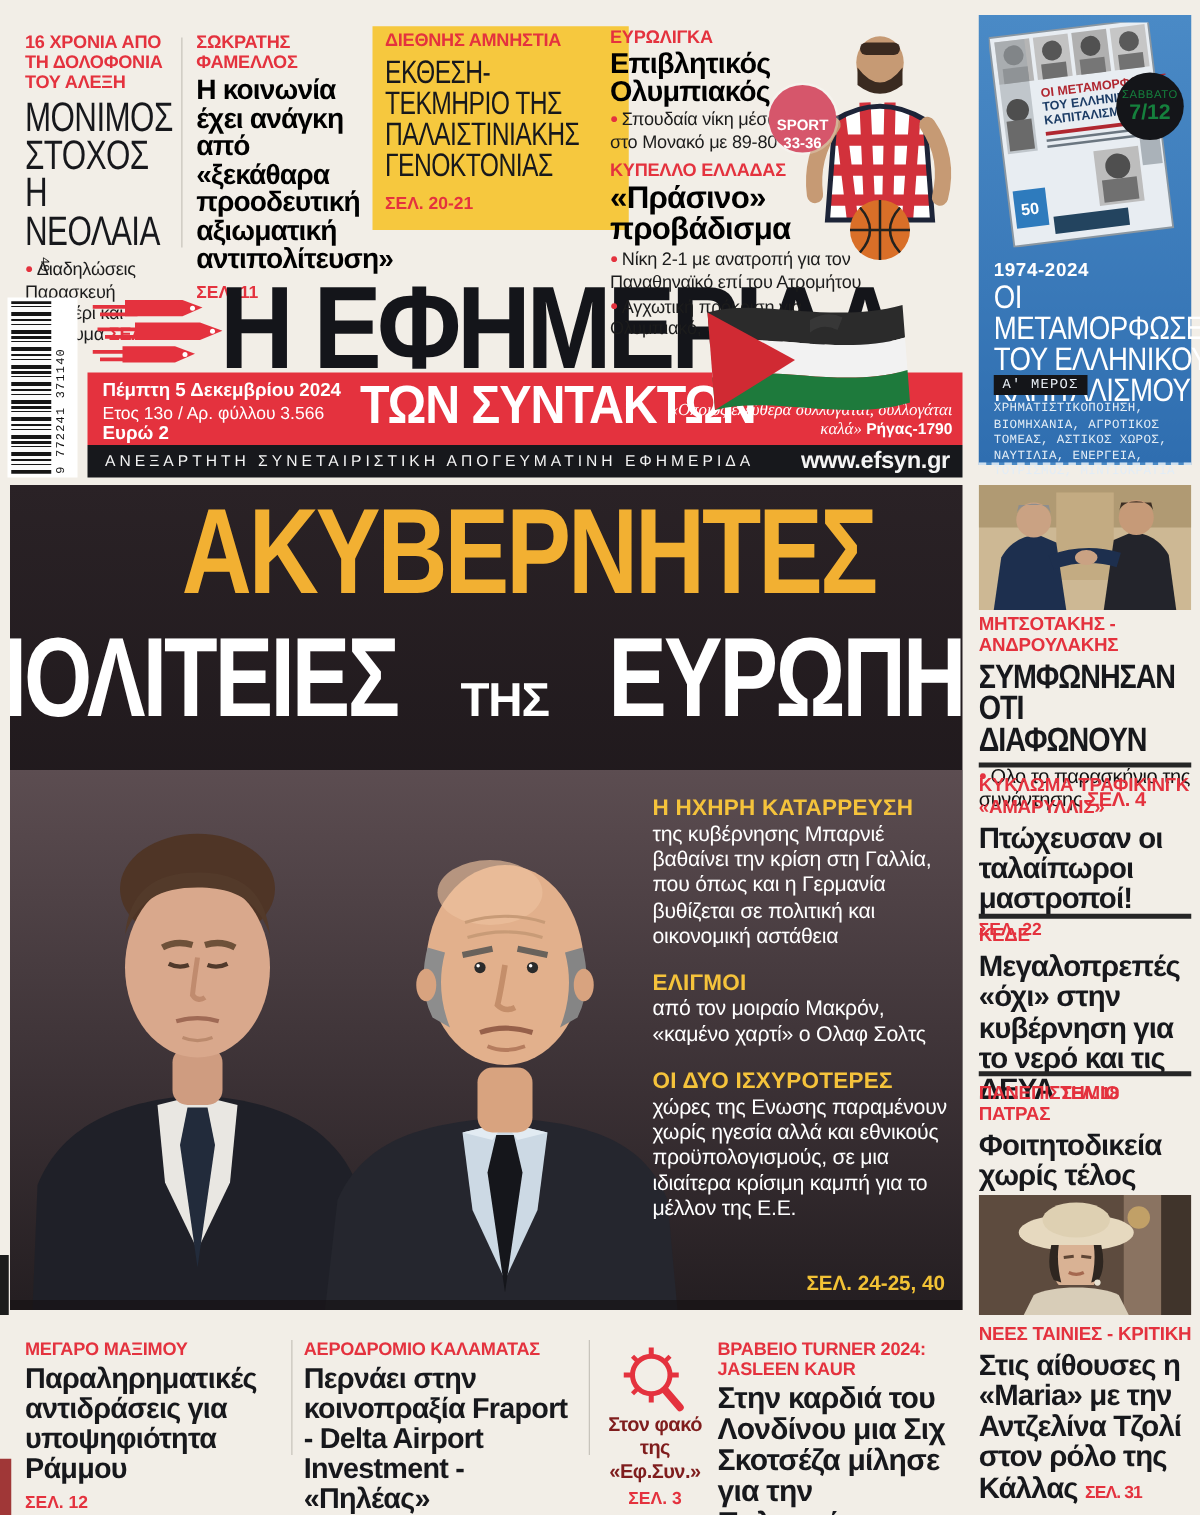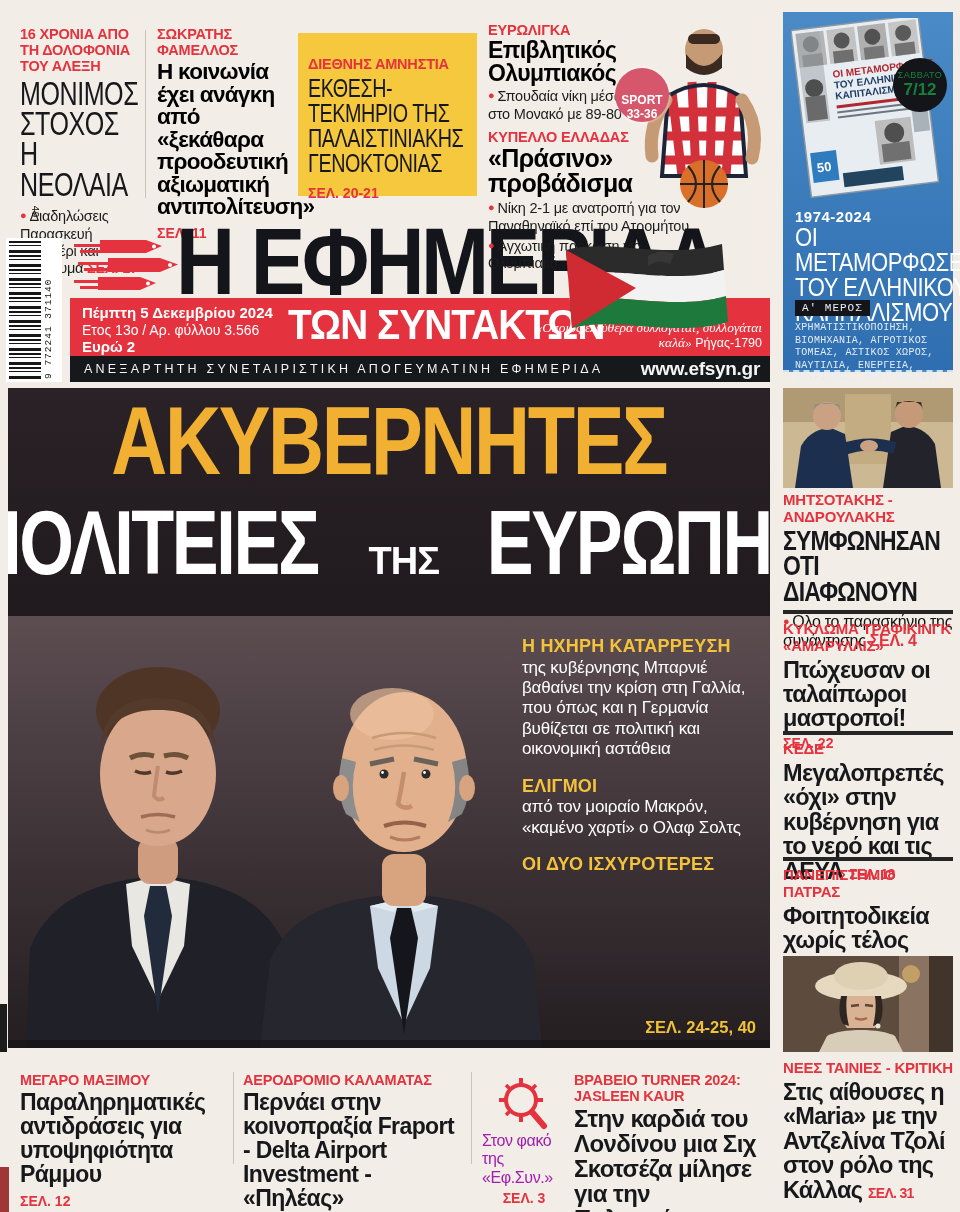--- a/index.html
+++ b/index.html
@@ -14,21 +14,21 @@
   .cxc{display:inline-block;transform:scaleX(.8);transform-origin:50% 50%}
   .kicker{color:var(--red);font-weight:bold;font-size:14.5px;line-height:1.12;letter-spacing:-.2px}
   .selref{color:var(--red);font-weight:bold;white-space:nowrap}
   .dot{color:var(--red);font-size:11px;vertical-align:2px;margin-right:3px}
   .hl{color:var(--ink);font-weight:normal;letter-spacing:-.6px;line-height:1.05}
   .note{font-size:14.5px;color:#1c1c1c;line-height:1.2;letter-spacing:-.2px}
   
   .ts1{left:20px;top:26px;width:122px}
   .vdiv{width:1px;background:#c8c4bc}
   .ts2{left:157px;top:26px;width:134px}
-  .ybox{left:298px;top:33px;width:179px;height:163px;background:var(--yellow);padding:23px 10px}
+  .ybox{left:298px;top:21px;width:205px;height:163px;background:var(--yellow);padding:4px 10px}
   .ts4{left:488px;top:22px;width:218px}
   .ts1 h2{font-size:33px;line-height:.92;margin:4px 0 8px}
   .ts2 h2{font-size:22.5px;line-height:1.0;margin:3px 0 6px;letter-spacing:-.7px}
   .ybox h2{font-size:26px;line-height:.98;margin:4px 0 8px}
   .ts4 h2{font-size:23px;line-height:1.0;margin:1px 0 3px;letter-spacing:-.6px}
   .ts4 .hl2{font-size:25px;margin:1px 0 4px}
   .sportbadge{left:615px;top:68px;width:54px;height:54px;border-radius:50%;background:var(--pink);
     color:#fff;font-weight:bold;font-size:12px;line-height:1.15;display:flex;flex-direction:column;
     align-items:center;justify-content:flex-end;z-index:5;box-shadow:0 0 0 2px rgba(255,255,255,.25)}
   
@@ -47,53 +47,53 @@
   
   .mast-title{left:176px;top:220px;font-size:94px;font-weight:bold;color:#14151a;letter-spacing:-4px;line-height:.9;z-index:1;white-space:nowrap}
   .mast-title .cx{transform:scaleX(.87)}
   .redbar{left:70px;top:298px;width:700px;height:58px;background:var(--red);color:#fff;z-index:2}
   .dateblock{position:absolute;left:12px;top:6px;line-height:1.18;font-size:14px}
   .dateblock .b{font-weight:bold;font-size:15px}
   .tons{position:absolute;left:218px;top:2px;font-size:43px;font-weight:bold;letter-spacing:-1px;white-space:nowrap}
   .tons .cx{transform:scaleX(.9)}
   .quote{position:absolute;right:8px;bottom:5px;width:232px;text-align:right;font-family:"Liberation Serif",serif;
     font-style:italic;font-size:13.5px;line-height:1.15;color:#fff}
-  .quote .attr{font-style:normal;font-weight:normal;font-family:"Liberation Sans",sans-serif;font-size:12.5px}
+  .quote .attr{font-style:normal;font-weight:bold;font-family:"Liberation Sans",sans-serif;font-size:12.5px}
   .blackbar{left:70px;top:356px;width:700px;height:26px;background:#17181c;color:#f4f4f4;display:flex;
     align-items:center;justify-content:space-between;padding:0 10px 0 14px;z-index:2}
   .tagline{font-size:12.5px;letter-spacing:3.2px;white-space:nowrap}
   .site{font-size:19px;font-weight:bold;letter-spacing:-.3px}
   .barcode{left:6px;top:238px;width:56px;height:144px;background:#fff;display:flex;z-index:3;padding:3px}
   .bc-bars{width:32px;height:100%;background:repeating-linear-gradient(180deg,#161616 0 2px,#fcfcfc 2px 4px,#161616 4px 5px,#fcfcfc 5px 9px,#161616 9px 12px,#fcfcfc 12px 14px)}
   .bc-num{writing-mode:vertical-rl;transform:rotate(180deg);font-family:"Liberation Mono",monospace;font-size:9.5px;color:#111;margin-left:2px;letter-spacing:1px}
   .bc-49{position:absolute;left:28px;top:206px;font-family:"Liberation Mono",monospace;font-size:10px;color:#111;transform:rotate(90deg);z-index:3}
   
   .mainbox{left:8px;top:388px;width:762px;height:660px;background:linear-gradient(180deg,#2a2226 0%,#1b1518 55%,#151113 100%);overflow:hidden}
-  .mh1{position:absolute;top:4px;left:0;width:100%;text-align:center;font-size:97px;font-weight:bold;
+  .mh1{position:absolute;top:4px;left:0;width:100%;text-align:right;font-size:97px;font-weight:bold;
     color:var(--hly);letter-spacing:-3px;line-height:1;white-space:nowrap}
   .mh2{position:absolute;top:110px;left:0;width:100%;display:flex;align-items:baseline;justify-content:center;
     color:#fff;font-weight:bold;line-height:1;white-space:nowrap}
   .mh2 .big{font-size:90px;letter-spacing:-3px}
   .mh2 .small{font-size:38px;margin:16px 2px;letter-spacing:-1px}
   .mphoto{position:absolute;left:0;top:228px;width:762px;height:432px}
   .overlay{position:absolute;right:12px;top:248px;width:236px;color:#fff;z-index:3}
   .oblock{margin-bottom:16px;font-size:17px;line-height:1.2;letter-spacing:-.2px}
   .olead{color:#f5c33b;font-weight:bold;font-size:18px;letter-spacing:.2px}
   .mref{position:absolute;right:14px;top:630px;color:#f2c235;font-weight:bold;font-size:16.5px;z-index:3}
   
   .sb{left:783px;width:170px}
   .sb .hl-a{font-size:27px;line-height:.95;letter-spacing:-1px}
   .sb h2{font-size:23.5px;line-height:1.04;letter-spacing:-.7px;color:var(--ink);font-weight:bold;margin-top:3px}
   .sb .kicker{font-size:15px}
   .sbdiv{left:783px;width:170px;height:4px;background:#262626}
   .sbnote{font-size:16px;line-height:1.2;color:#111;margin-top:6px;letter-spacing:-.3px}
   .refline{margin-top:4px;font-size:14px}
   
   .bot h2{font-size:23px;line-height:1.04;letter-spacing:-.6px;color:var(--ink);font-weight:bold;margin:3px 0 6px}
-  .lens-label{font-weight:normal;font-size:16px;line-height:1.15;color:#a21caf;text-align:left;letter-spacing:-.4px}
+  .lens-label{font-weight:bold;font-size:16px;line-height:1.15;color:#7f1d1d;text-align:center;letter-spacing:-.4px}
   .edge-black{left:0;top:1004px;width:7px;height:48px;background:#1c1c1c}
   .edge-red{left:0;top:1167px;width:9px;height:45px;background:#a03737}
 </style>
 </head>
 <body>
 
 <div class="page">
 
   <article class="abs ts1">
     <div class="kicker">16 ΧΡΟΝΙΑ ΑΠΟ ΤΗ ΔΟΛΟΦΟΝΙΑ ΤΟΥ ΑΛΕΞΗ</div>
@@ -302,20 +302,21 @@
       <div class="oblock">
         <span class="olead">Η ΗΧΗΡΗ ΚΑΤΑΡΡΕΥΣΗ</span>
         <span>της κυβέρνησης Μπαρνιέ βαθαίνει την κρίση στη Γαλλία, που όπως και η Γερμανία βυθίζεται σε πολιτική και οικονομική αστάθεια</span>
       </div>
       <div class="oblock">
         <div class="olead">ΕΛΙΓΜΟΙ</div>
         <span>από τον μοιραίο Μακρόν, «καμένο χαρτί» ο Ολαφ Σολτς</span>
       </div>
       <div class="oblock">
         <div class="olead">ΟΙ ΔΥΟ ΙΣΧΥΡΟΤΕΡΕΣ</div>
+        <span>χώρες της Ενωσης παραμένουν χωρίς ηγεσία αλλά και εθνικούς προϋπολογισμούς, σε μια ιδιαίτερα κρίσιμη καμπή για το μέλλον της Ε.Ε.</span>
       </div>
     </div>
     <div class="mref">ΣΕΛ. 24-25, 40</div>
   </section>
 
   <svg class="abs" style="left:783px;top:388px" width="170" height="100" viewBox="0 0 170 100">
     <rect width="170" height="100" fill="#cdb894"></rect>
     <rect y="0" width="170" height="34" fill="#b09a73"></rect>
     <rect x="62" y="6" width="46" height="70" fill="#c3ab82"></rect>
     <path d="M12 100 L18 58 C26 44 38 40 48 40 L62 46 L70 100 Z" fill="#1d2f4e"></path>

